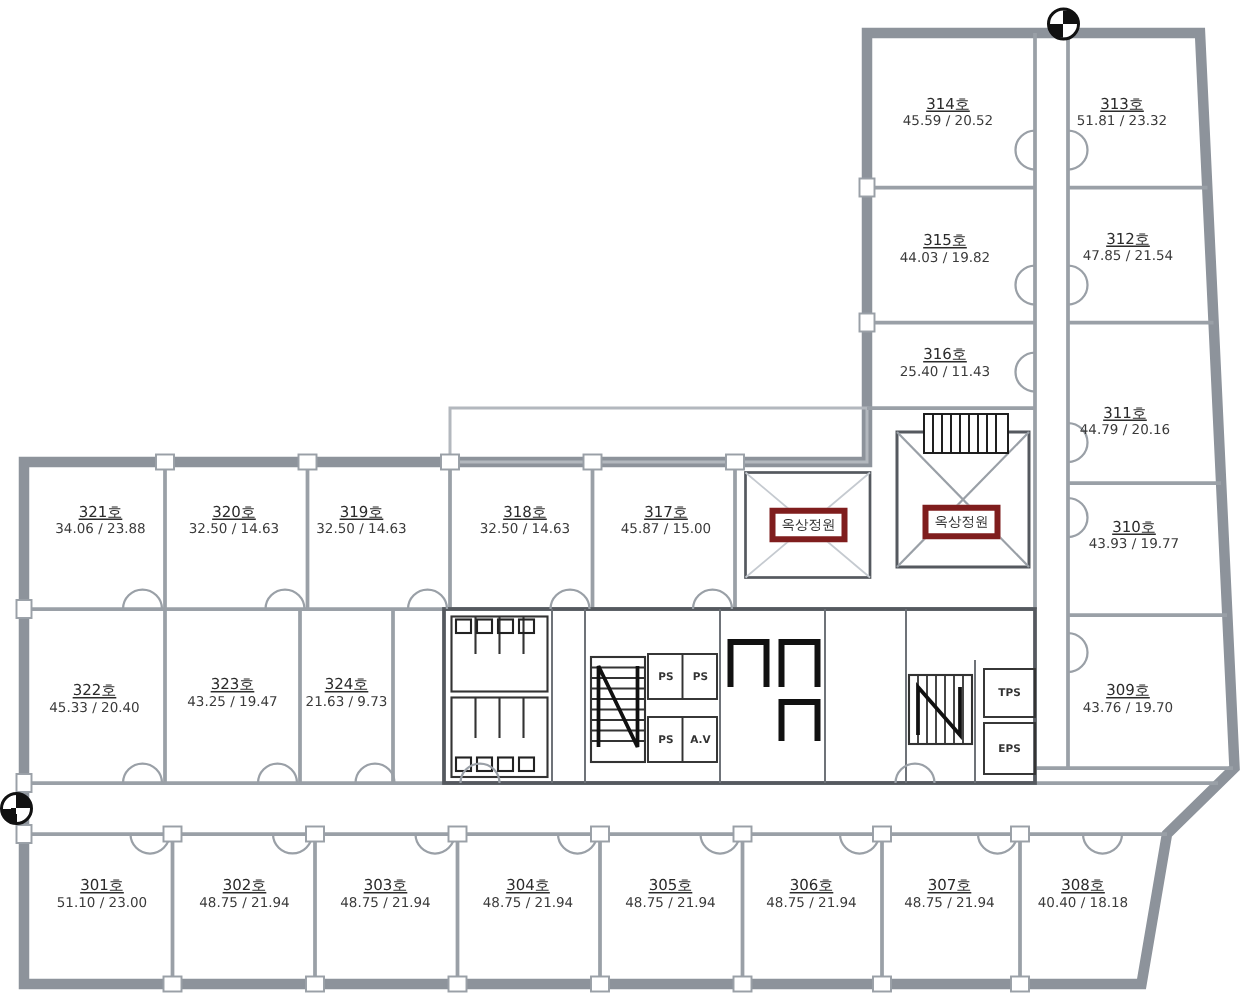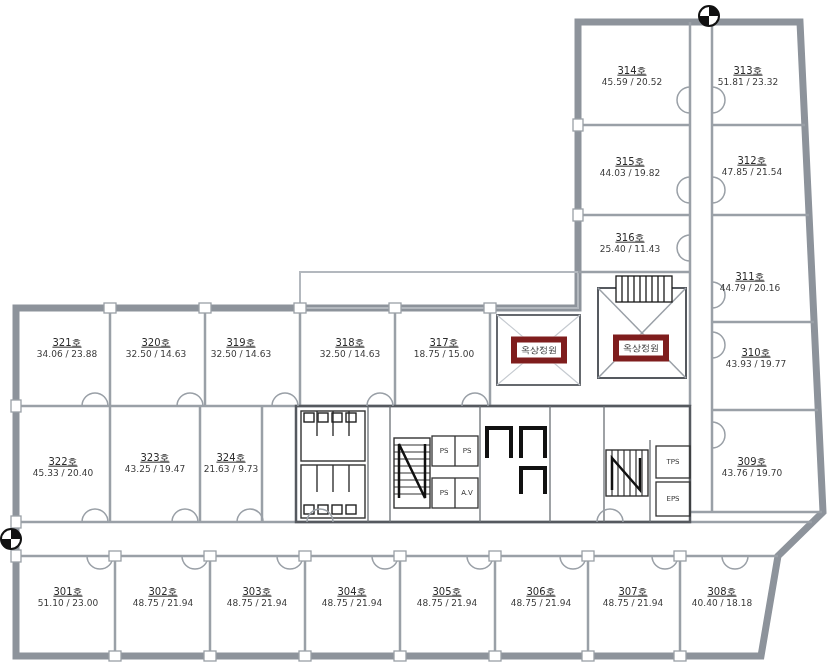--- a/index.html
+++ b/index.html
@@ -9,26 +9,26 @@
   }
   .plan svg{position:absolute;left:0;top:0;}
   .room-label{
     position:absolute;transform:translate(-50%,-50%);text-align:center;
     color:#2b2b2b;white-space:nowrap;line-height:1.3;z-index:5;
   }
   .room-label .rn{font-size:10px;text-decoration:underline;}
   .room-label .ra{font-size:9px;color:#3a3a3a;}
   .garden-label{
     position:absolute;transform:translate(-50%,-50%);z-index:6;
-    background:#ffffff;border:6px solid #7f1d1d;color:#2b2b2b;
+    background:#ffffff;border:4px solid #7f1d1d;color:#2b2b2b;
     font-size:9px;padding:1px 4px;white-space:nowrap;
   }
   .core-label{
     position:absolute;transform:translate(-50%,-50%);z-index:6;
-    font-size:7px;color:#333;white-space:nowrap;background:rgba(255,255,255,.75);
+    font-size:7px;color:#333;white-space:nowrap;background:rgba(255,255,255,.75);font-weight:bold;
   }
   .marker{
     position:absolute;width:18px;height:18px;border-radius:50%;
     border:2px solid #111;z-index:7;
     background:conic-gradient(#111 0 90deg,#fff 90deg 180deg,#111 180deg 270deg,#fff 270deg 360deg);
   }
 </style>
 </head>
 <body>
 
@@ -295,21 +295,21 @@
   <div class="room-label" style="left:630px;top:167px">
       <div class="rn">315호</div>
       <div class="ra">44.03 / 19.82</div>
     </div>
   <div class="room-label" style="left:630px;top:243px">
       <div class="rn">316호</div>
       <div class="ra">25.40 / 11.43</div>
     </div>
   <div class="room-label" style="left:444px;top:348px">
       <div class="rn">317호</div>
-      <div class="ra">18.75 / 15.00</div>
+      <div class="ra">45.87 / 15.00</div>
     </div>
   <div class="room-label" style="left:350px;top:348px">
       <div class="rn">318호</div>
       <div class="ra">32.50 / 14.63</div>
     </div>
   <div class="room-label" style="left:241px;top:348px">
       <div class="rn">319호</div>
       <div class="ra">32.50 / 14.63</div>
     </div>
   <div class="room-label" style="left:156px;top:348px">

